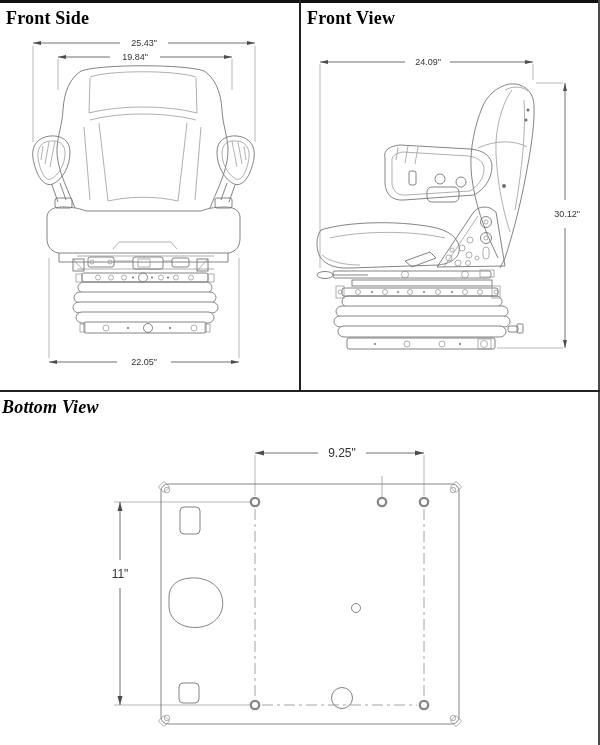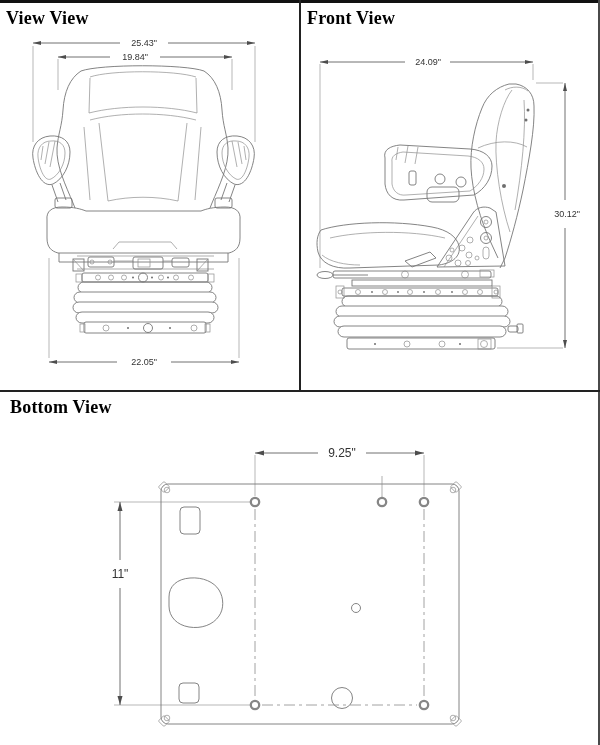--- a/index.html
+++ b/index.html
@@ -6,21 +6,21 @@
   .sheet{position:relative;width:600px;height:745px;background:#ffffff;overflow:hidden;
          font-family:"Liberation Sans",sans-serif;}
   .border-top{position:absolute;left:0;top:0;width:600px;height:3px;background:#111;}
   .border-right{position:absolute;right:0;top:0;width:2px;height:745px;background:#4a4a4a;}
   .divider-v{position:absolute;left:299px;top:0;width:2px;height:392px;background:#222;}
   .divider-h{position:absolute;left:0;top:390px;width:600px;height:2px;background:#222;}
   .vtitle{position:absolute;font-family:"Liberation Serif",serif;font-weight:bold;
           font-size:18px;color:#000;letter-spacing:0.2px;}
   .t-front{left:6px;top:8px;}
   .t-side{left:307px;top:8px;}
-  .t-bottom{left:10px;top:397px;}
+  .t-bottom{left:2px;top:397px;font-style:italic;}
   svg{position:absolute;}
   svg text{font-family:"Liberation Sans",sans-serif;fill:#333;}
   .dimtxt{font-size:9px;}
   .dimtxt-lg{font-size:12px;}
   .ln{stroke:#767676;stroke-width:0.9;fill:none;}
   .lnf{stroke:#767676;stroke-width:0.9;fill:#fff;}
   .thin{stroke:#8e8e8e;stroke-width:0.7;fill:none;}
   .dim{stroke:#4d4d4d;stroke-width:0.8;fill:none;}
   .ext{stroke:#9a9a9a;stroke-width:0.7;fill:none;}
   .arr{fill:#4d4d4d;stroke:none;}
@@ -31,21 +31,21 @@
 </head>
 <body>
 
 <div class="sheet">
 
   <div class="border-top"></div>
   <div class="border-right"></div>
   <div class="divider-v"></div>
   <div class="divider-h"></div>
 
-  <div class="vtitle t-front">View View</div>
+  <div class="vtitle t-front">Front Side</div>
   <div class="vtitle t-side">Front View</div>
   <div class="vtitle t-bottom">Bottom View</div>
 
   <svg style="left:0;top:0" width="300" height="390" viewBox="0 0 300 390">
 
     <g>
       <path class="ext" d="M33,46 V142 M255,46 V142"></path>
       <path class="dim" d="M33,43 H120 M168,43 H255"></path>
       <polygon class="arr" points="33,43 41,41 41,45"></polygon>
       <polygon class="arr" points="255,43 247,41 247,45"></polygon>

